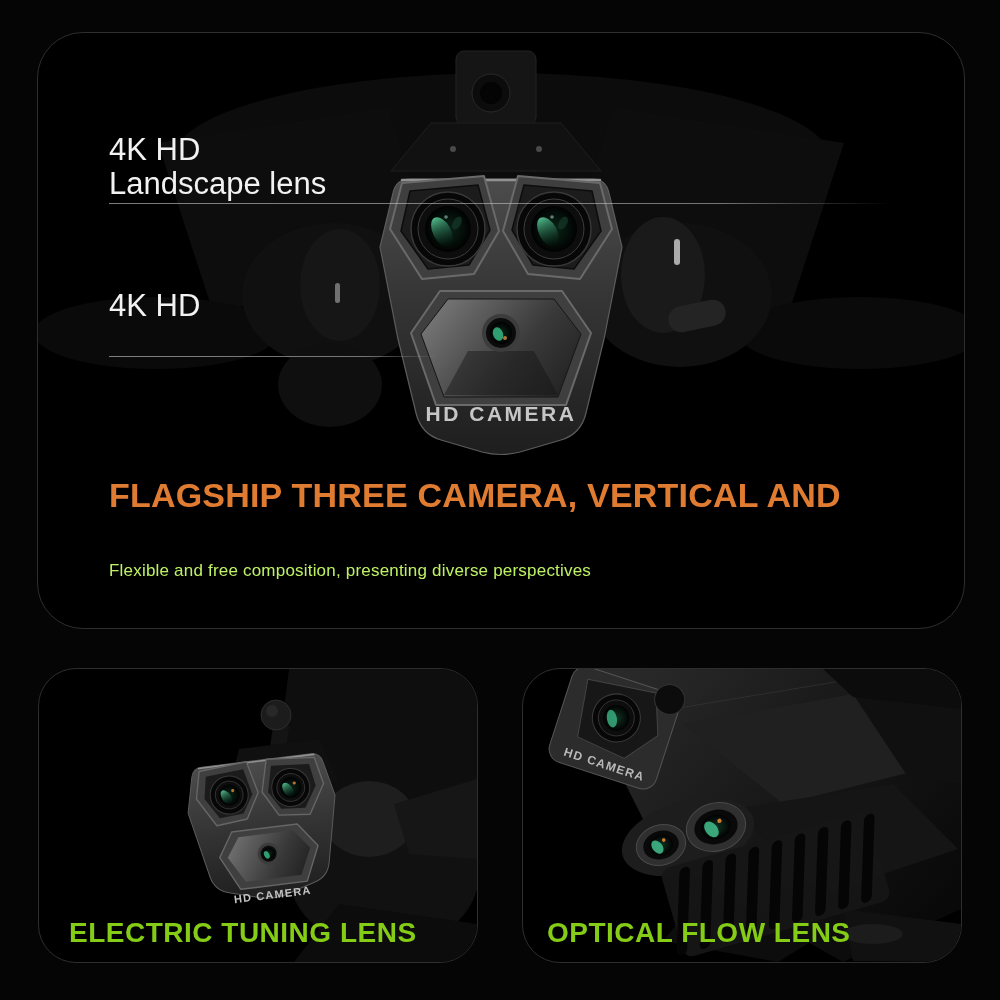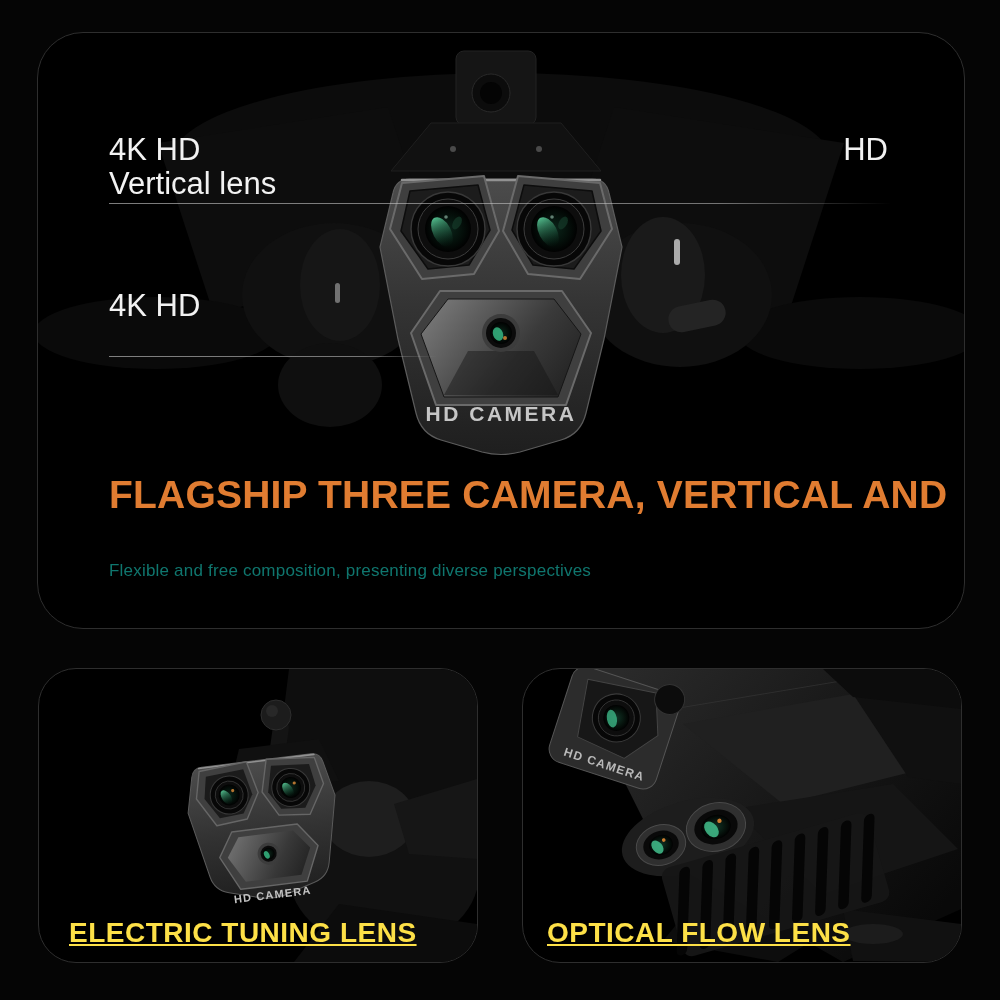--- a/index.html
+++ b/index.html
@@ -11,23 +11,23 @@
   .card-left{left:38px;}
   .card-right{left:522px;}
   .art{position:absolute;left:0;top:0;}
   .callout{position:absolute;color:#f2f2f2;font-size:31px;line-height:34px;font-weight:400;}
   .callout.right{text-align:right;}
   .rule{position:absolute;height:1px;
         background:linear-gradient(90deg, rgba(200,200,200,.62) 0%, rgba(200,200,200,.55) 78%, rgba(200,200,200,0) 100%);}
   .rule1{left:71px;top:170px;width:782px;}
   .rule2{left:71px;top:323px;width:328px;}
   .headline{position:absolute;left:71px;top:447px;margin:0;color:#e07c31;
-            font-size:39px;font-weight:700;line-height:30px;letter-spacing:.2px;}
-  .subhead{position:absolute;left:71px;top:528px;margin:0;color:#0f766e;font-size:17px;letter-spacing:.2px;}
-  .caption{position:absolute;left:30px;top:248px;color:#fde047;font-size:28px;font-weight:700;letter-spacing:.5px;text-decoration:underline;}
+            font-size:34px;font-weight:700;line-height:30px;letter-spacing:.2px;}
+  .subhead{position:absolute;left:71px;top:528px;margin:0;color:#bef264;font-size:17px;letter-spacing:.2px;}
+  .caption{position:absolute;left:30px;top:248px;color:#84cc16;font-size:28px;font-weight:700;letter-spacing:.5px;}
   .card-right .caption{left:24px;}
   svg text{font-family:"Liberation Sans", sans-serif;}
 </style>
 </head>
 <body>
 
 <section class="panel hero">
 
   <svg class="art" width="928" height="597" viewBox="0 0 928 597">
     <defs>
@@ -118,24 +118,23 @@
         <ellipse cx="460" cy="301" rx="5" ry="7" fill="#39c08a" opacity=".8" transform="rotate(-20 460 301)"></ellipse>
         <circle cx="467" cy="305" r="2" fill="#c97f35" opacity=".9"></circle>
       </g>
 
       <text x="463" y="388" text-anchor="middle" font-size="21" font-weight="bold" letter-spacing="2.5" fill="#c6c6c6">HD CAMERA</text>
     </g>
   </svg>
 
   <div class="callout" style="left:71px;top:100px;">
     <div>4K HD</div>
-    <div>Vertical lens</div>
+    <div>Landscape lens</div>
   </div>
   <div class="callout right" style="right:76px;top:100px;">
-    <div>HD</div>
   </div>
   <div class="rule rule1"></div>
 
   <div class="callout" style="left:71px;top:256px;">
     <div>4K HD</div>
   </div>
   <div class="rule rule2"></div>
 
   <h1 class="headline">
     <span>FLAGSHIP THREE CAMERA, VERTICAL AND</span><br>

